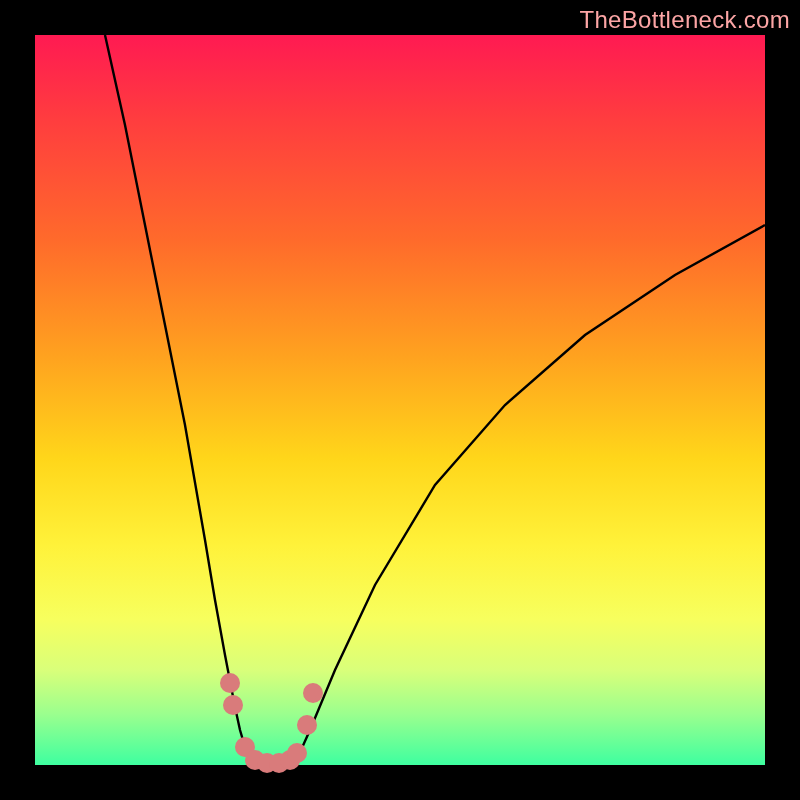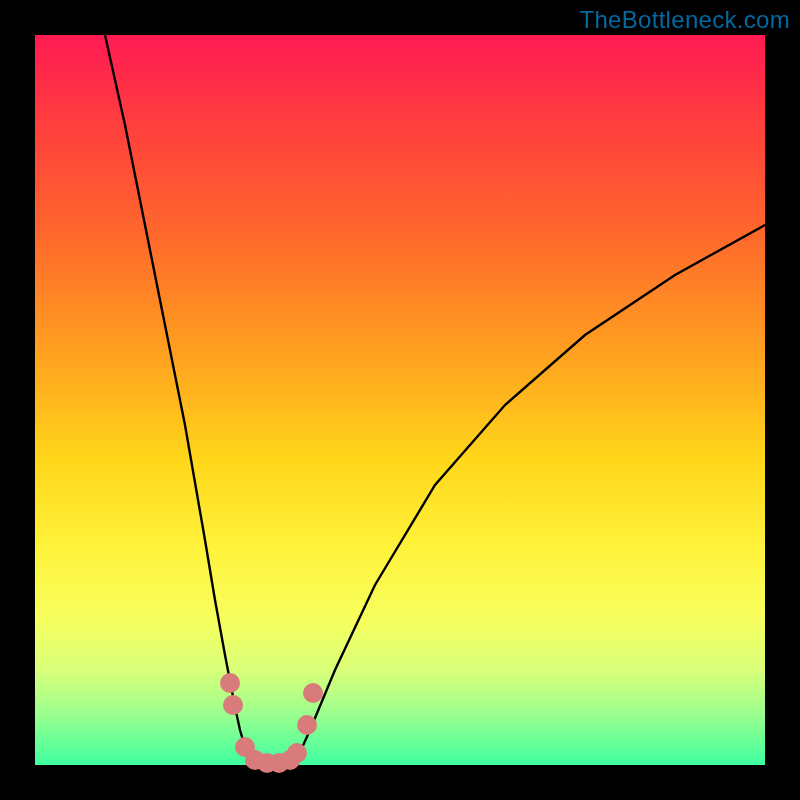--- a/index.html
+++ b/index.html
@@ -34,21 +34,21 @@
       #fff23a 70%,
       #f7ff5e 80%,
       #d9ff7a 87%,
       #9bff8e 93%,
       #3effa0 100%);
   }
   .watermark {
     position: absolute;
     top: 6px;
     right: 10px;
-    color: #0369a1;
+    color: #fca5a5;
     font-size: 24px;
     font-weight: 500;
     letter-spacing: 0.3px;
     user-select: none;
     margin-left: 36px;
   }
   svg.curve {
     position: absolute;
     left: 0;
     top: 0;

